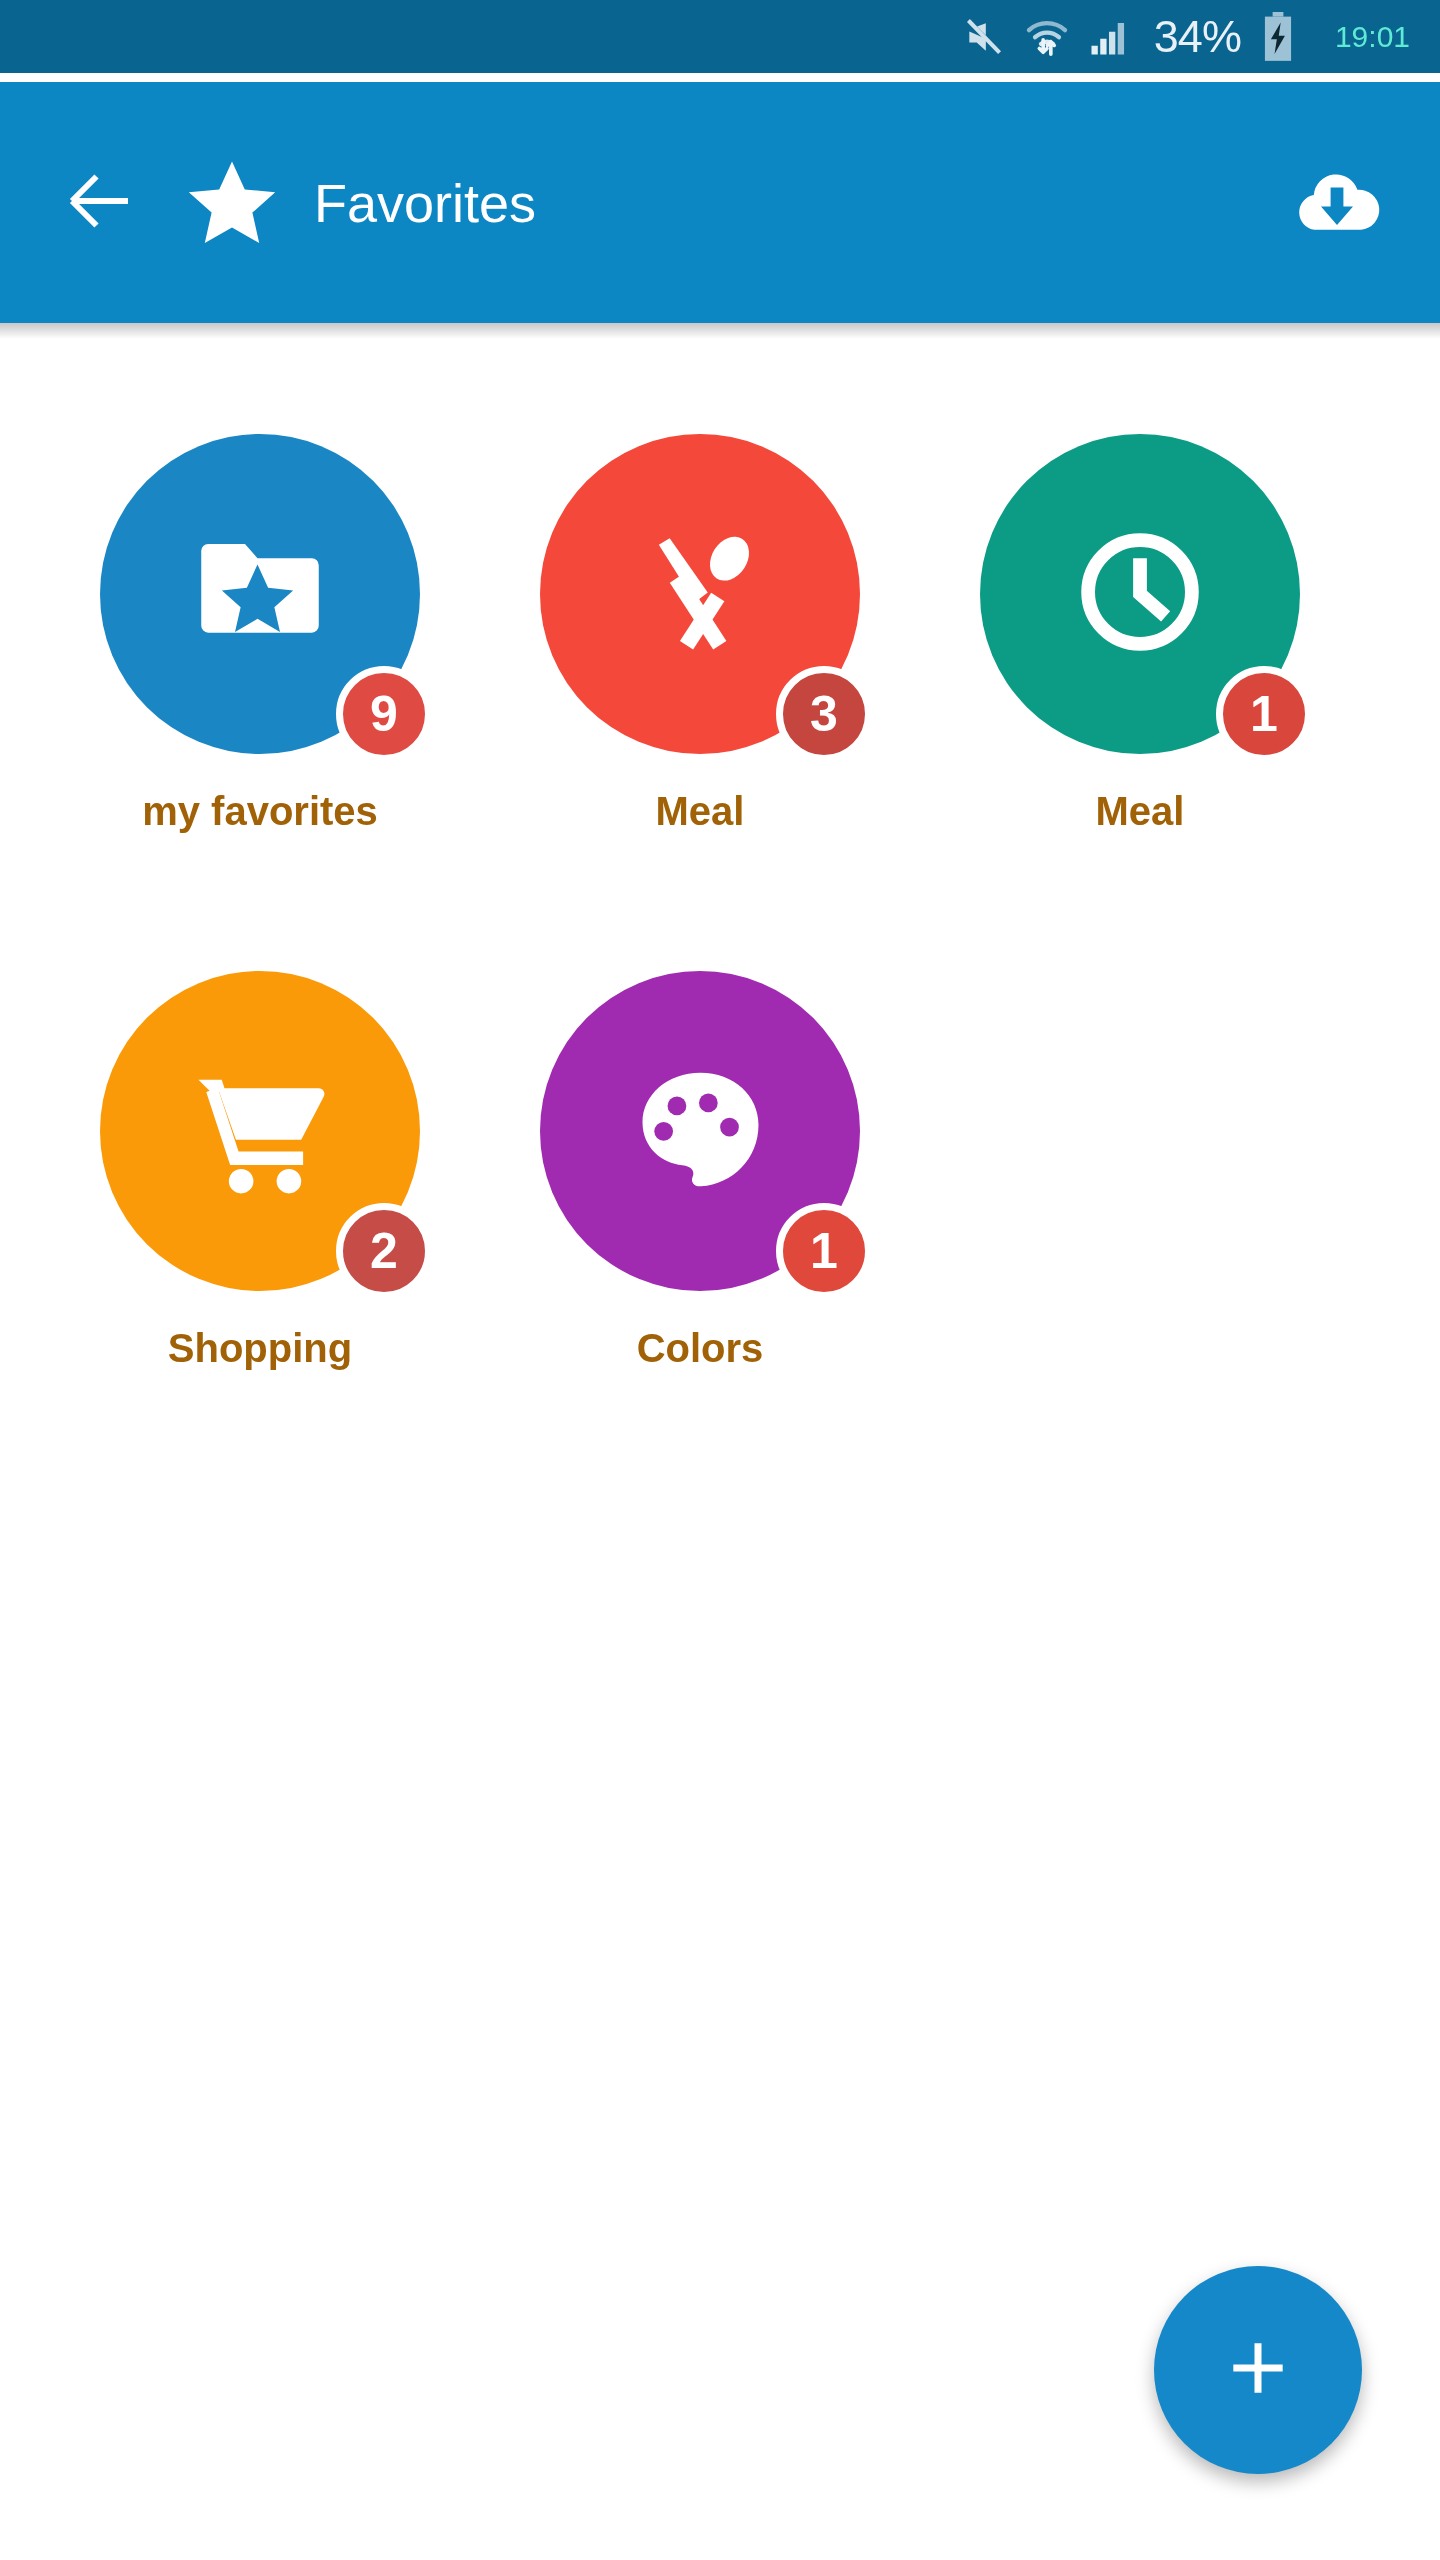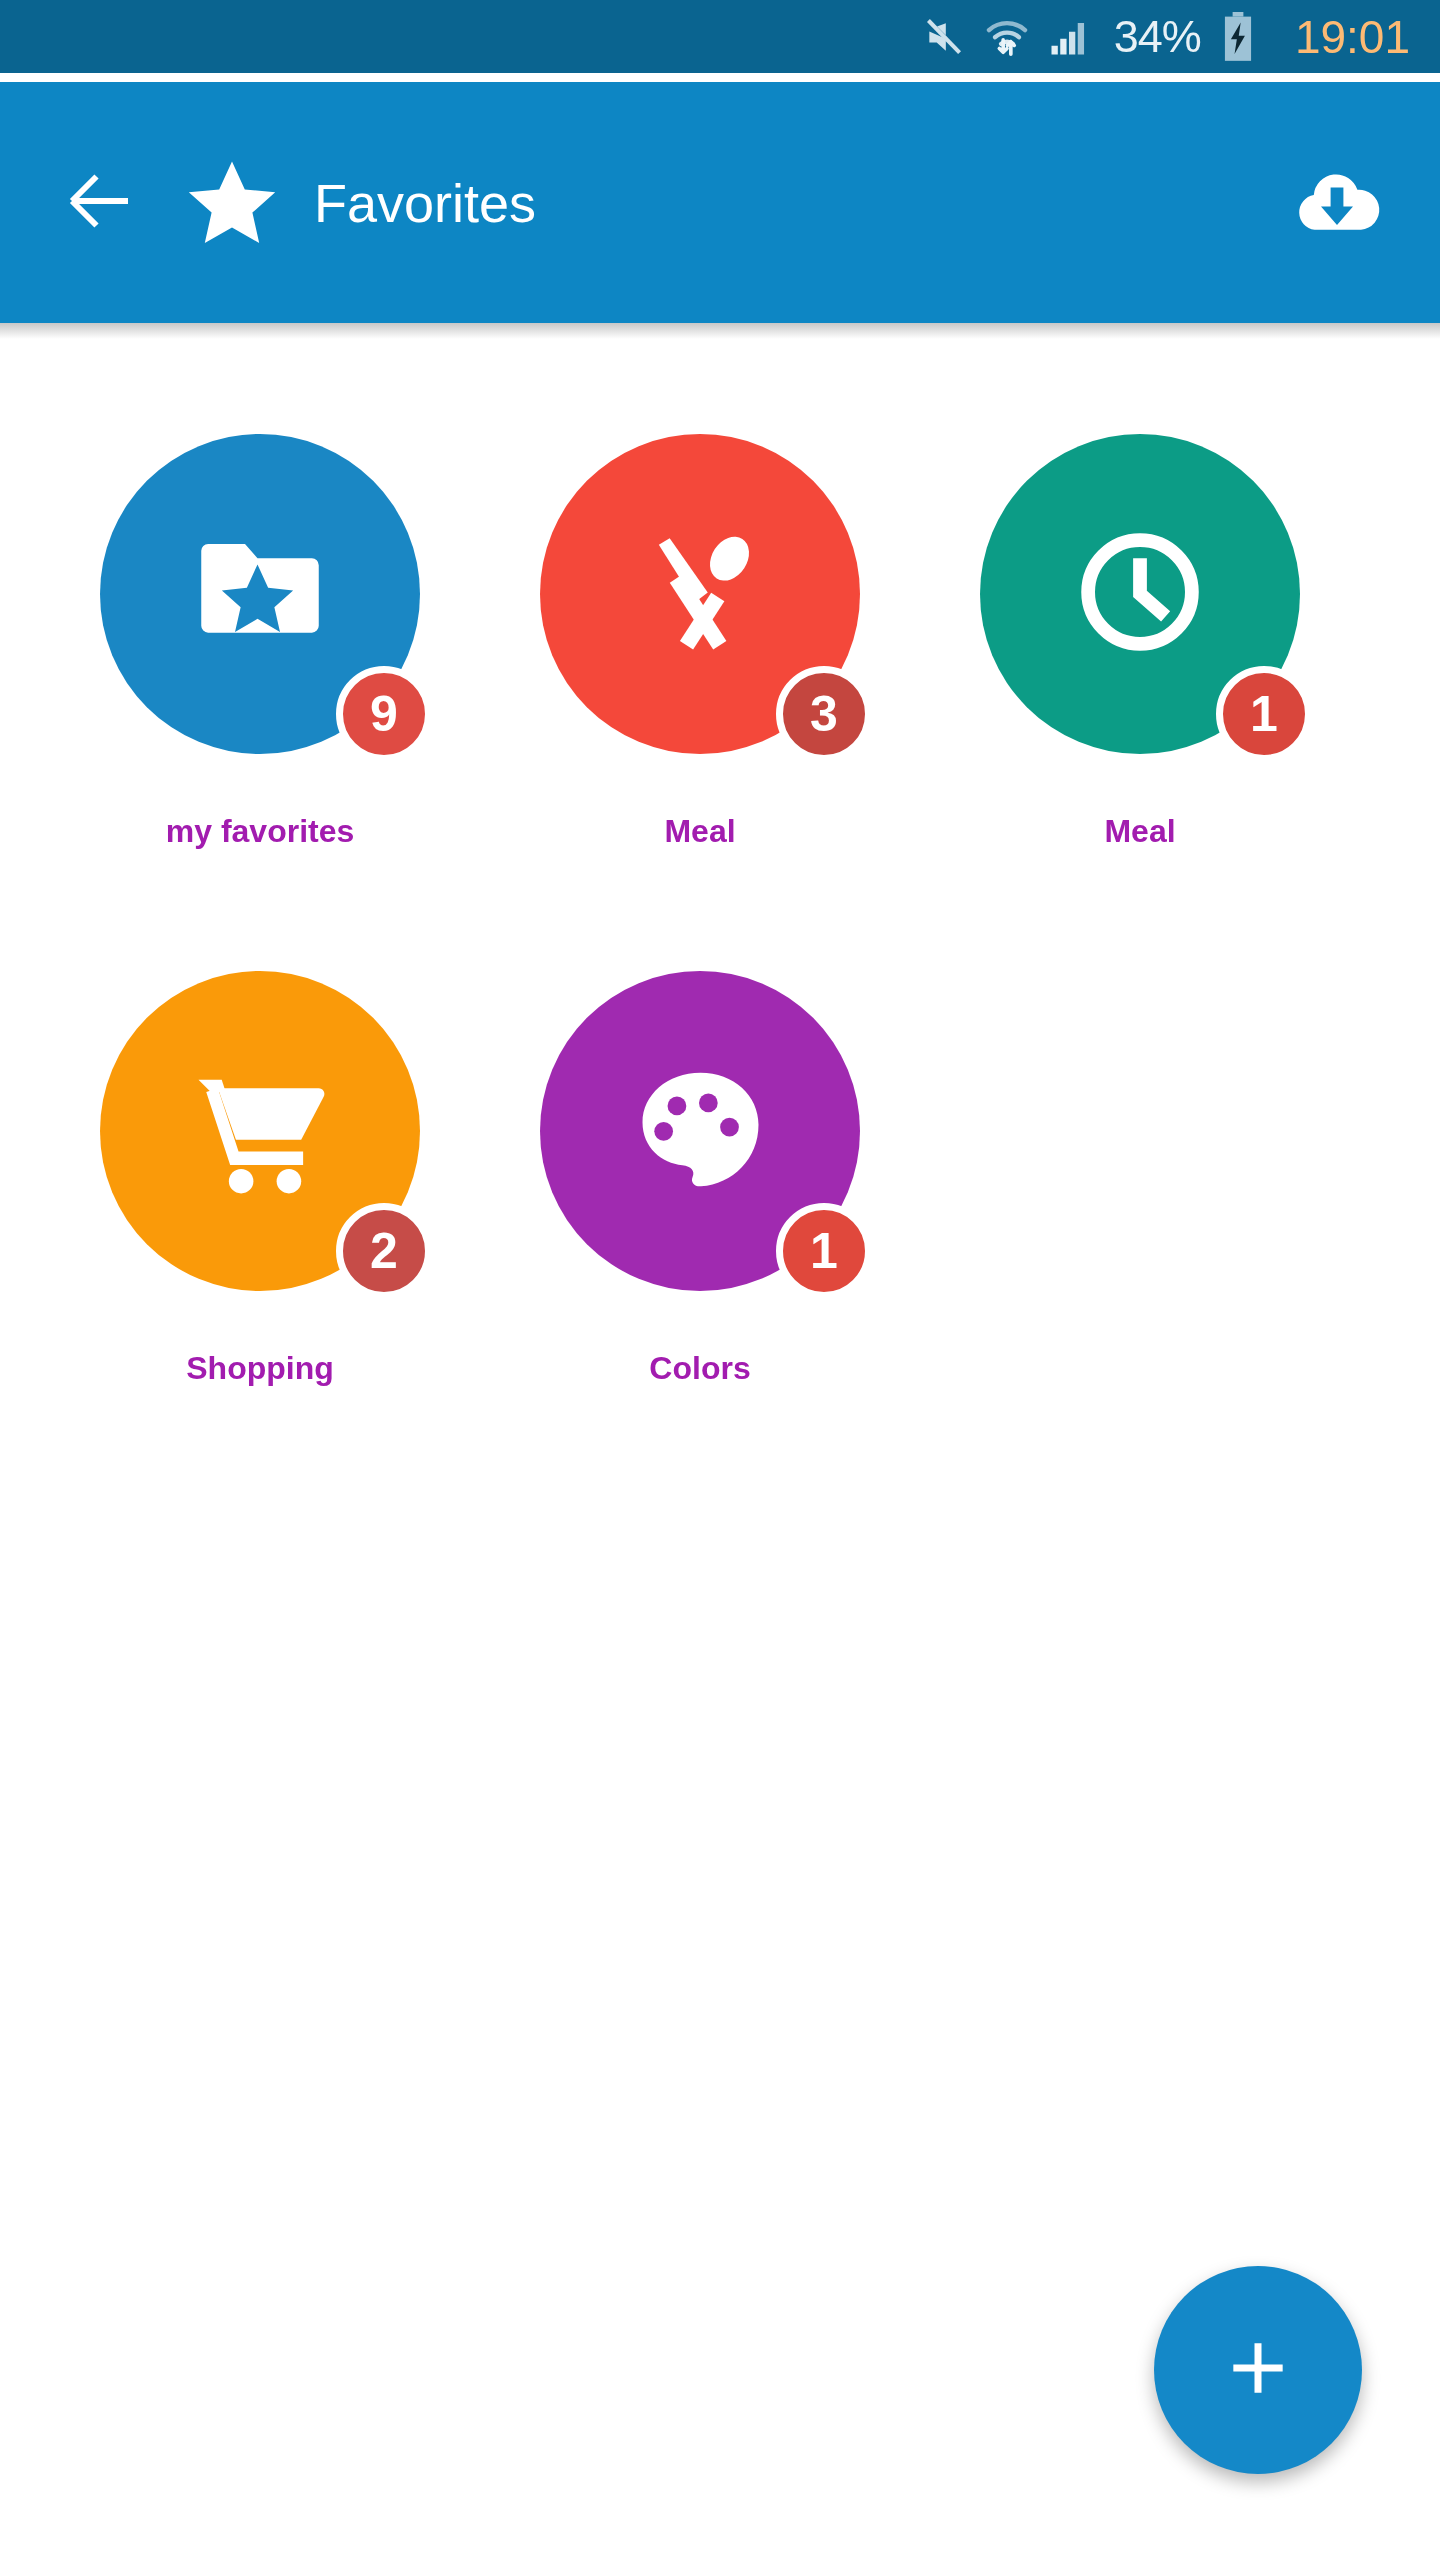--- a/index.html
+++ b/index.html
@@ -18,21 +18,21 @@
     display: flex; align-items: center; justify-content: flex-end;
     padding-right: 30px;
   }
   .status-icons { display: flex; align-items: center; gap: 18px; }
   .si { display: flex; align-items: center; }
   .status-pct {
     color: #e8f1f6; font-size: 45px; font-weight: 400;
     letter-spacing: -1px; margin-left: 6px;
   }
   .status-time {
-    color: #fdba74; font-size: 46px; font-weight: 400;
+    color: #5eead4; font-size: 30px; font-weight: 400;
     margin-left: 22px; letter-spacing: 0px;
   }
 
   
   .app-bar {
     position: absolute; top: 82px; left: 0;
     width: 1440px; height: 241px;
     background: #0d86c4;
     display: flex; align-items: center;
     z-index: 5;
@@ -94,23 +94,23 @@
     position: absolute;
     right: -12px; bottom: -8px;
     width: 96px; height: 96px;
     border-radius: 50%;
     border: 7px solid #ffffff;
     display: flex; align-items: center; justify-content: center;
     color: #ffffff; font-size: 50px; font-weight: 700;
     font-family: "Liberation Sans", sans-serif;
   }
   .cell-label {
-    margin-top: 59px;
-    color: #a21caf;
-    font-size: 32px;
+    margin-top: 35px;
+    color: #a16207;
+    font-size: 40px;
     font-weight: 700;
     text-align: center;
     white-space: nowrap;
   }
 
   
   .fab {
     position: absolute;
     right: 78px; bottom: 86px;
     width: 208px; height: 208px;

